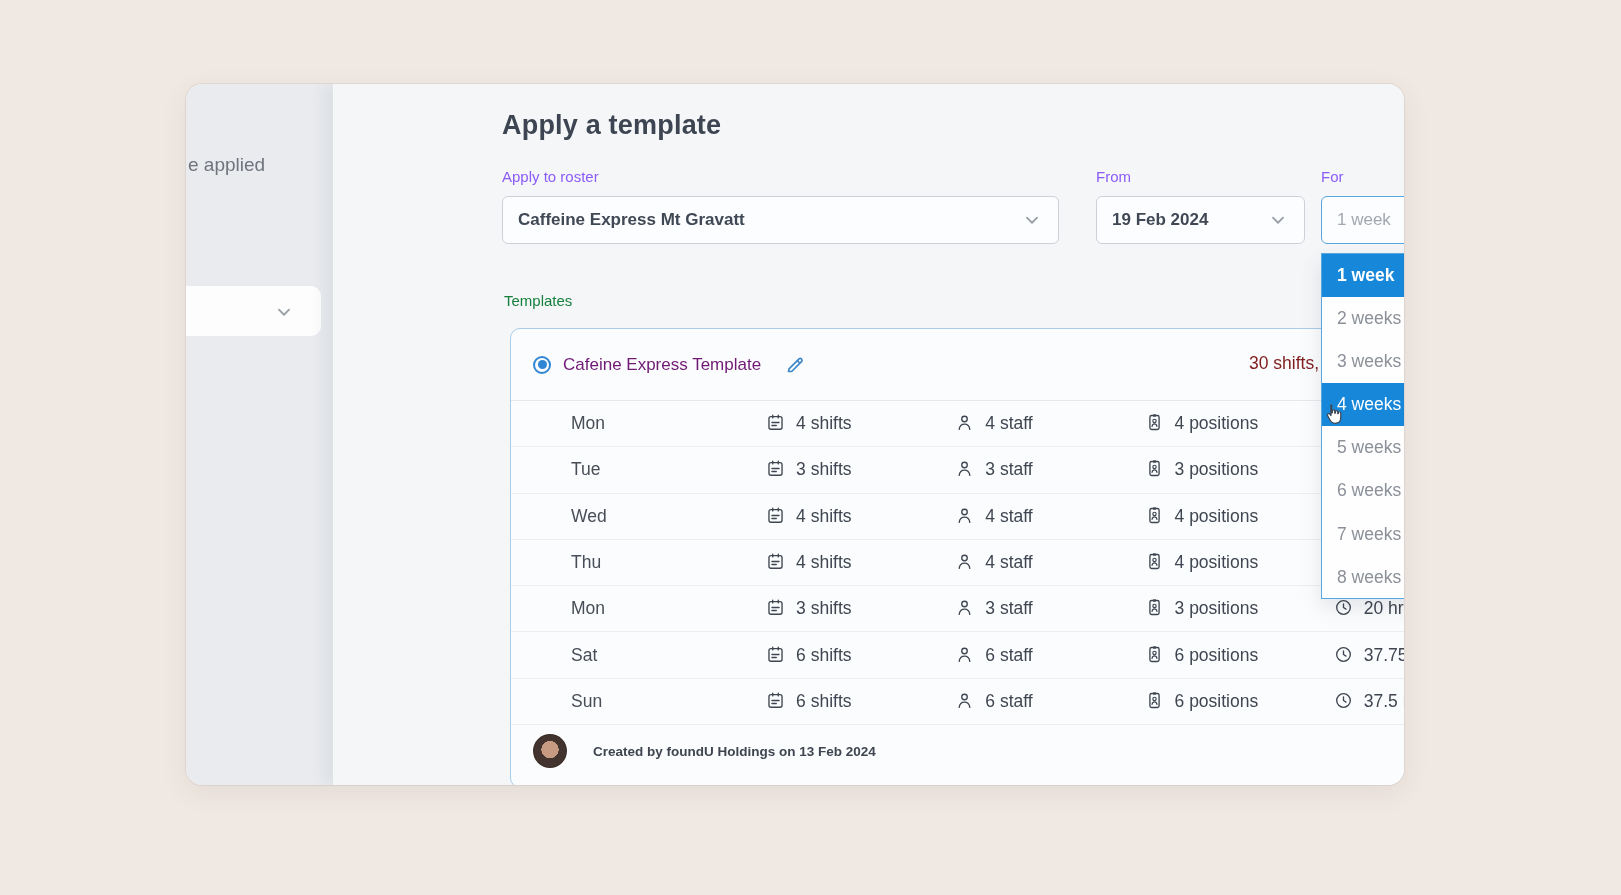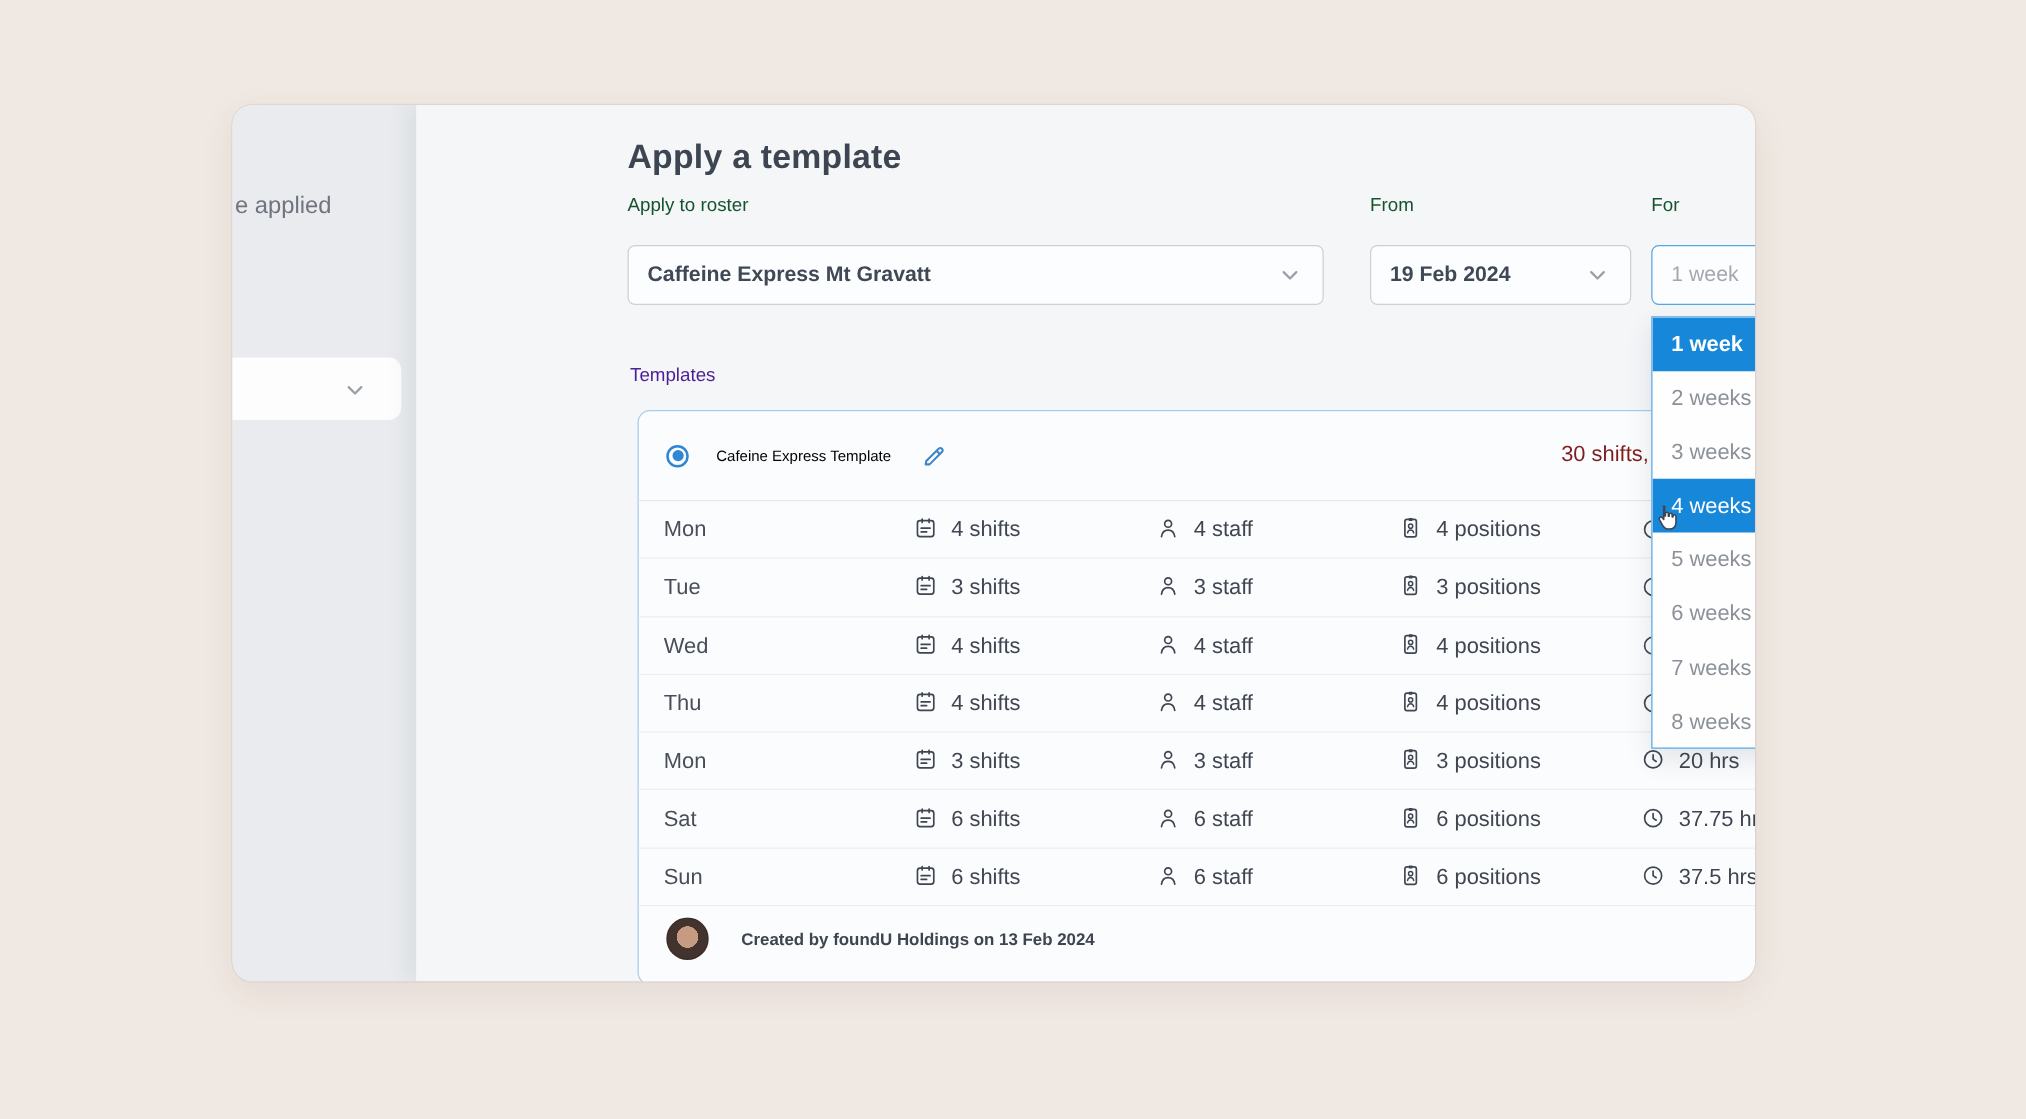--- a/index.html
+++ b/index.html
@@ -15,44 +15,44 @@
   .under-strip { position:absolute; left:0; top:0; width:147px; height:100%; background:#e9ebef; }
   .under-text { position:absolute; left:2px; top:70px; font-size:19px; color:#6f747d; white-space:nowrap; }
   .under-select { position:absolute; left:-18px; top:202px; width:153px; height:50px; background:#fdfdfe; border-radius:10px; }
   .under-select svg { position:absolute; right:26px; top:15px; }
 
   
   .modal { position:absolute; left:147px; top:0; right:0; bottom:0; background:#f5f6f8;
     box-shadow:-8px 0 16px rgba(40,50,60,.07); }
   .modal-title { position:absolute; left:169px; top:26px; font-size:27px; font-weight:700; color:#3c4551; letter-spacing:.2px; }
 
-  .field-label { position:absolute; top:72px; font-size:15px; color:#14532d; }
+  .field-label { position:absolute; top:84px; font-size:15px; color:#8b5cf6; }
   .sel { position:absolute; top:112px; height:48px; background:#fcfdfe; border:1px solid #ccd0d7; border-radius:6px;
     display:flex; align-items:center; padding:0 15px; }
   .sel .val { font-size:17px; font-weight:700; color:#3f4854; }
   .sel .chev { margin-left:auto; display:flex; }
   .sel-roster { left:169px; width:557px; }
   .sel-from  { left:763px; width:209px;gap:40px; }
   .sel-for   { left:988px; width:208px; border:1px solid #57a7e2; }
   .sel-for .val { font-weight:400; color:#a3a8b0; }
 
-  .templates-label { position:absolute; left:171px; top:208px; font-size:15px; color:#4c1d95; }
+  .templates-label { position:absolute; left:171px; top:208px; font-size:15px; color:#15803d; }
 
   
   .card { position:absolute; left:177px; top:244px; width:1014px; height:460px;
     background:#fbfcfd; border:1.5px solid #a7cdea; border-radius:10px; }
   .card-header { position:relative; height:72px; display:flex; align-items:center; padding:0 22px; border-bottom:1px solid #e6e8ec; }
   .radio { width:18px; height:18px; border:2px solid #2f86d4; border-radius:50%; display:flex; align-items:center; justify-content:center; flex:0 0 auto; }
   .radio .dot { width:9px; height:9px; background:#2f86d4; border-radius:50%; }
-  .card-name { margin-left:22px; font-size:12px; color:#000000; }
+  .card-name { margin-left:12px; font-size:17px; color:#701a75; }
   .edit-ic { margin-left:24px; color:#3d86c8; display:flex; cursor:pointer; }
   .card-summary { position:absolute; right:204px; top:24px; font-size:17.5px; color:#7f1d1d; white-space:nowrap; }
 
   .trow { height:46.3px; display:flex; align-items:center; padding-left:20px; border-bottom:1px solid #eceef1; font-size:17.5px; color:#3f4651; }
-  .trow .day { width:200px; color:#484e58; font-weight:400; }
+  .trow .day { width:200px; color:#484e58; font-weight:400;margin-left:40px; }
   .cell { width:194px; display:flex; align-items:flex-start; gap:11px; }
   .cell svg { flex:0 0 auto; color:#3f4651; }
 
   .card-footer { height:52px; display:flex; align-items:center; padding:0 22px; position:relative; }
   .avatar { width:34px; height:34px; border-radius:50%; flex:0 0 auto;
     background:radial-gradient(circle at 50% 46%, #c79b82 0 34%, #42332e 35%), #42332e; box-shadow:inset 0 0 0 1px rgba(0,0,0,.15); }
   .created { margin-left:26px; font-size:13.5px; font-weight:700; color:#3e4550; }
 
   
   .menu { position:absolute; left:988px; top:169px; width:206px; height:346px; background:#fefefe;

